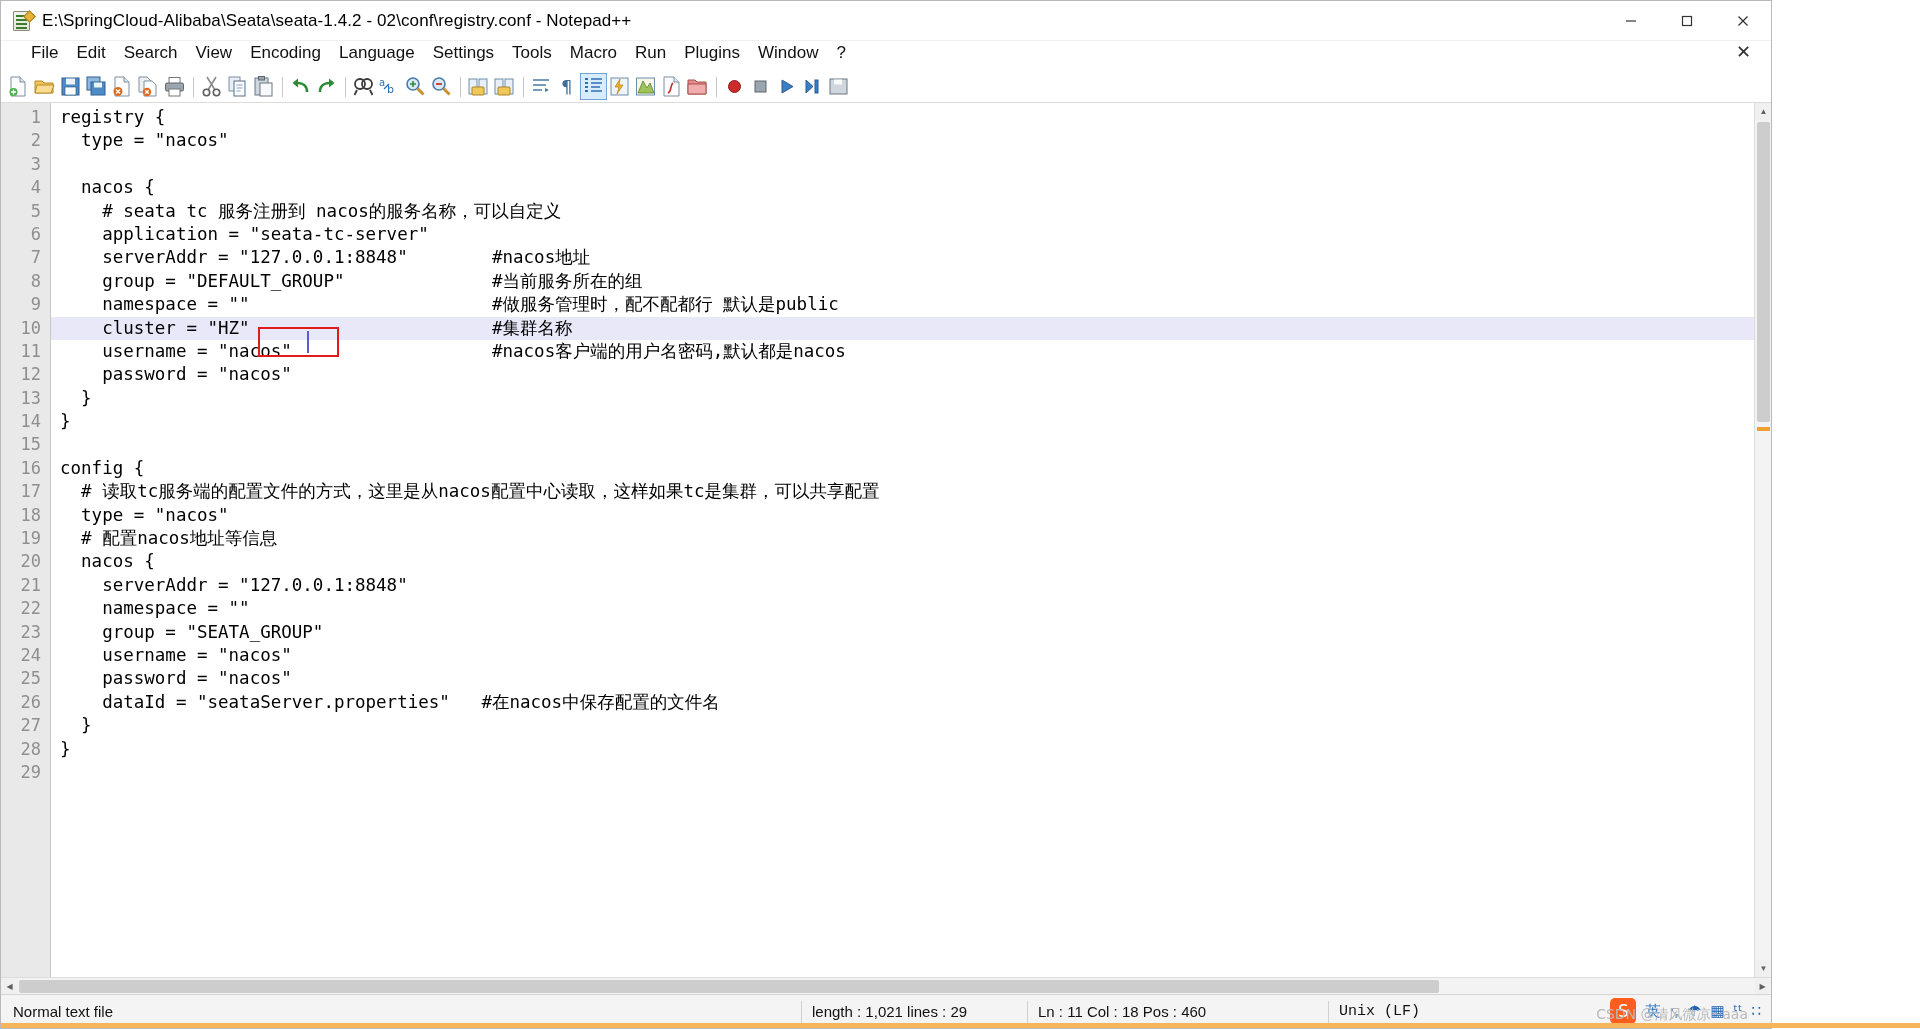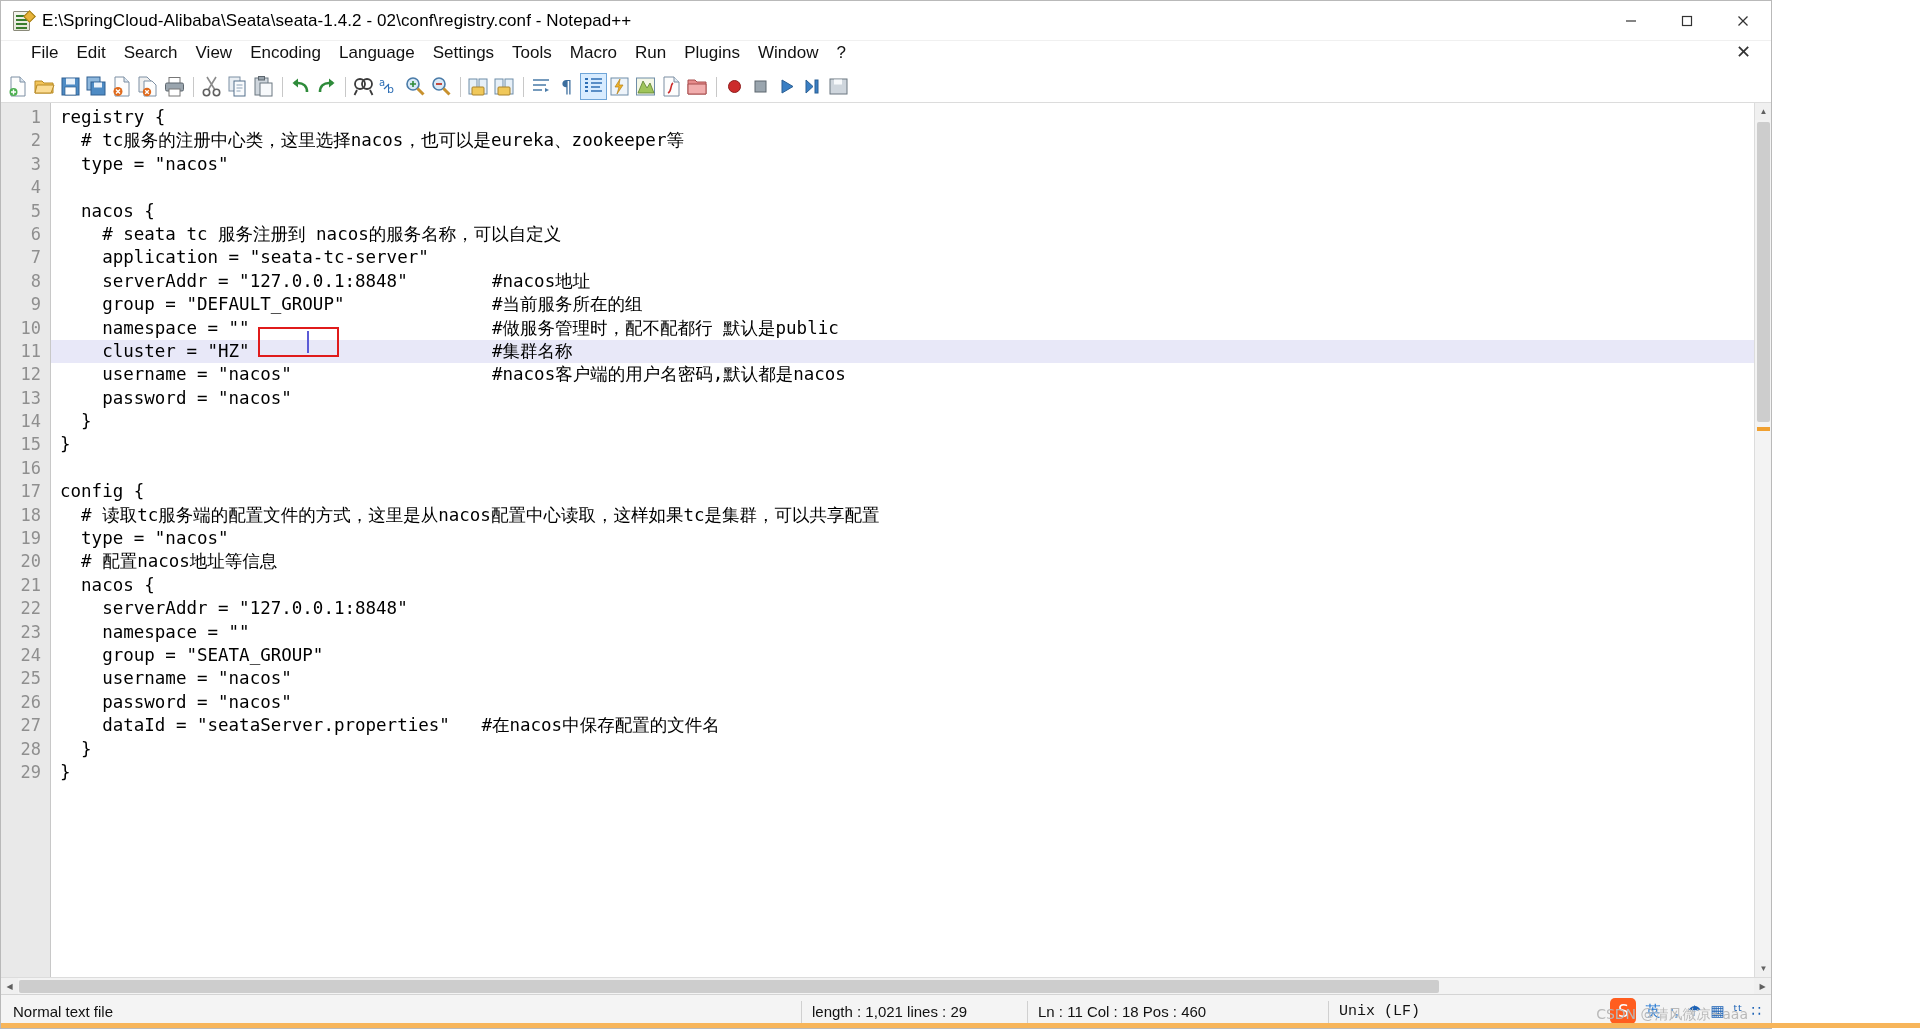--- a/index.html
+++ b/index.html
@@ -684,21 +684,20 @@
       <div class="ln">24</div>
       <div class="ln">25</div>
       <div class="ln">26</div>
       <div class="ln">27</div>
       <div class="ln">28</div>
       <div class="ln">29</div>
     </div>
 
     <div class="code-area">
       <div class="code-line">registry {</div>
-      <div class="code-line">  # tc服务的注册中心类，这里选择nacos，也可以是eureka、zookeeper等</div>
       <div class="code-line">  type = "nacos"</div>
       <div class="code-line"></div>
       <div class="code-line">  nacos {</div>
       <div class="code-line">    # seata tc 服务注册到 nacos的服务名称，可以自定义</div>
       <div class="code-line">    application = "seata-tc-server"</div>
       <div class="code-line">    serverAddr = "127.0.0.1:8848"        #nacos地址</div>
       <div class="code-line">    group = "DEFAULT_GROUP"              #当前服务所在的组</div>
       <div class="code-line">    namespace = ""                       #做服务管理时，配不配都行 默认是public</div>
       <div class="code-line highlight">    cluster = "HZ"                       #集群名称</div>
       <div class="code-line">    username = "nacos"                   #nacos客户端的用户名密码,默认都是nacos</div>

